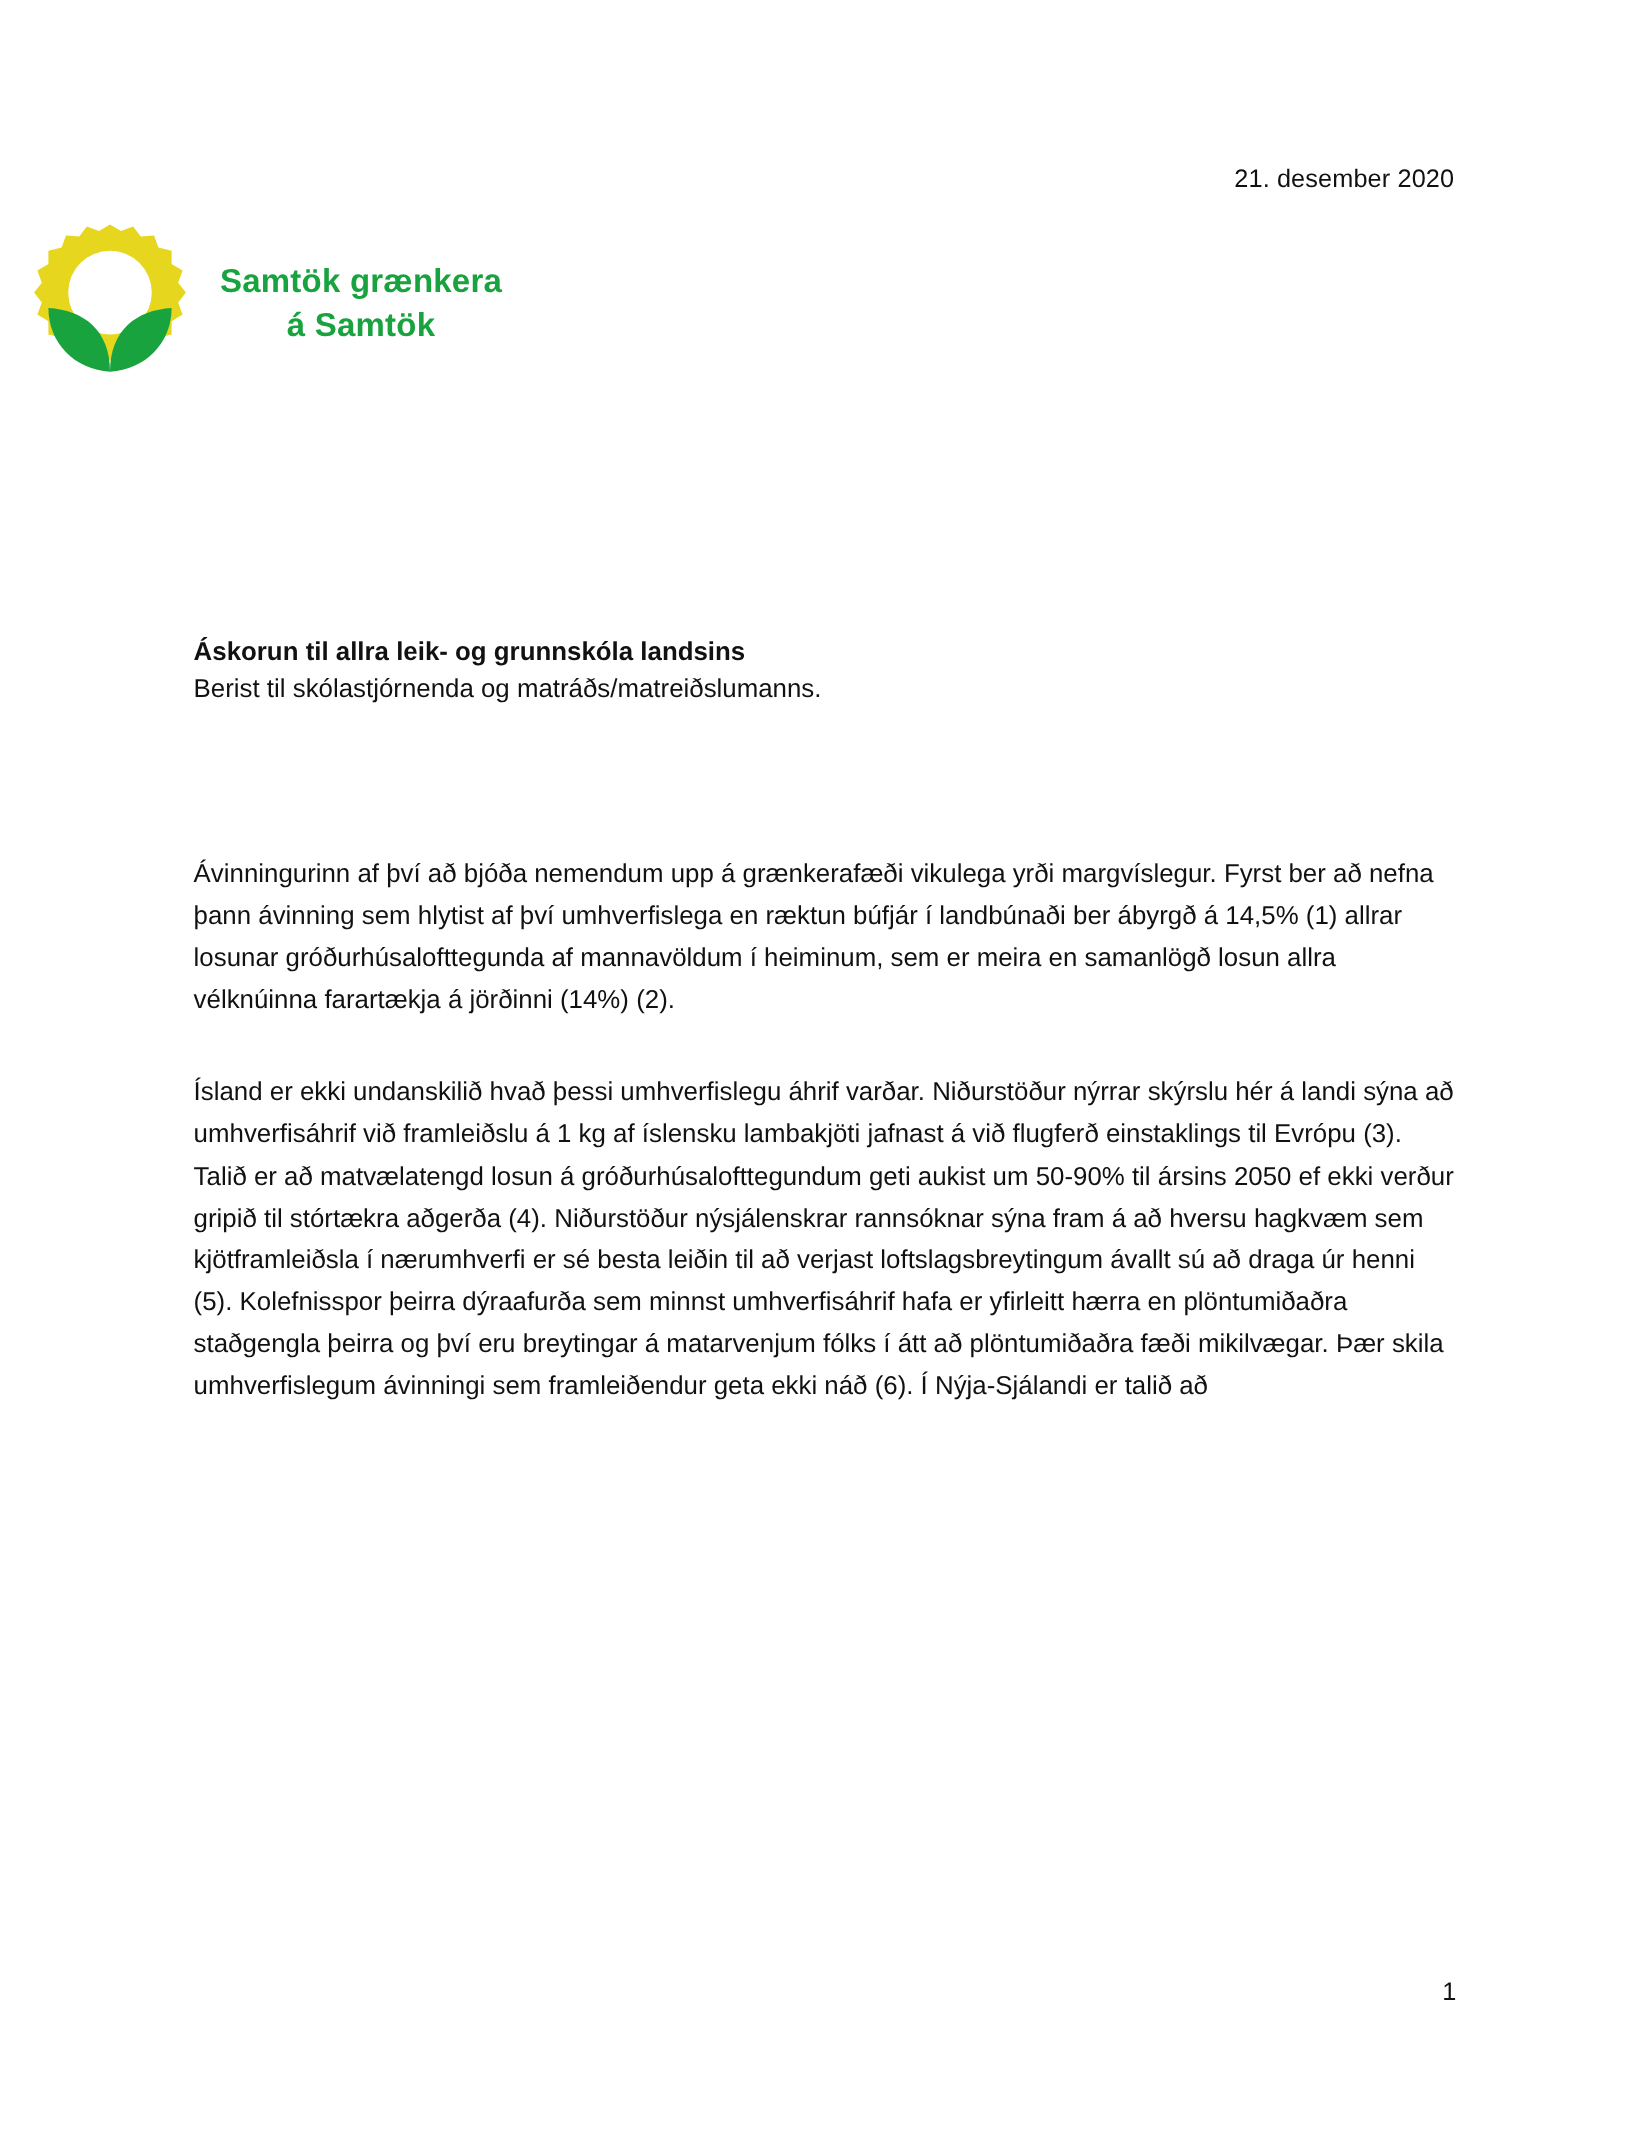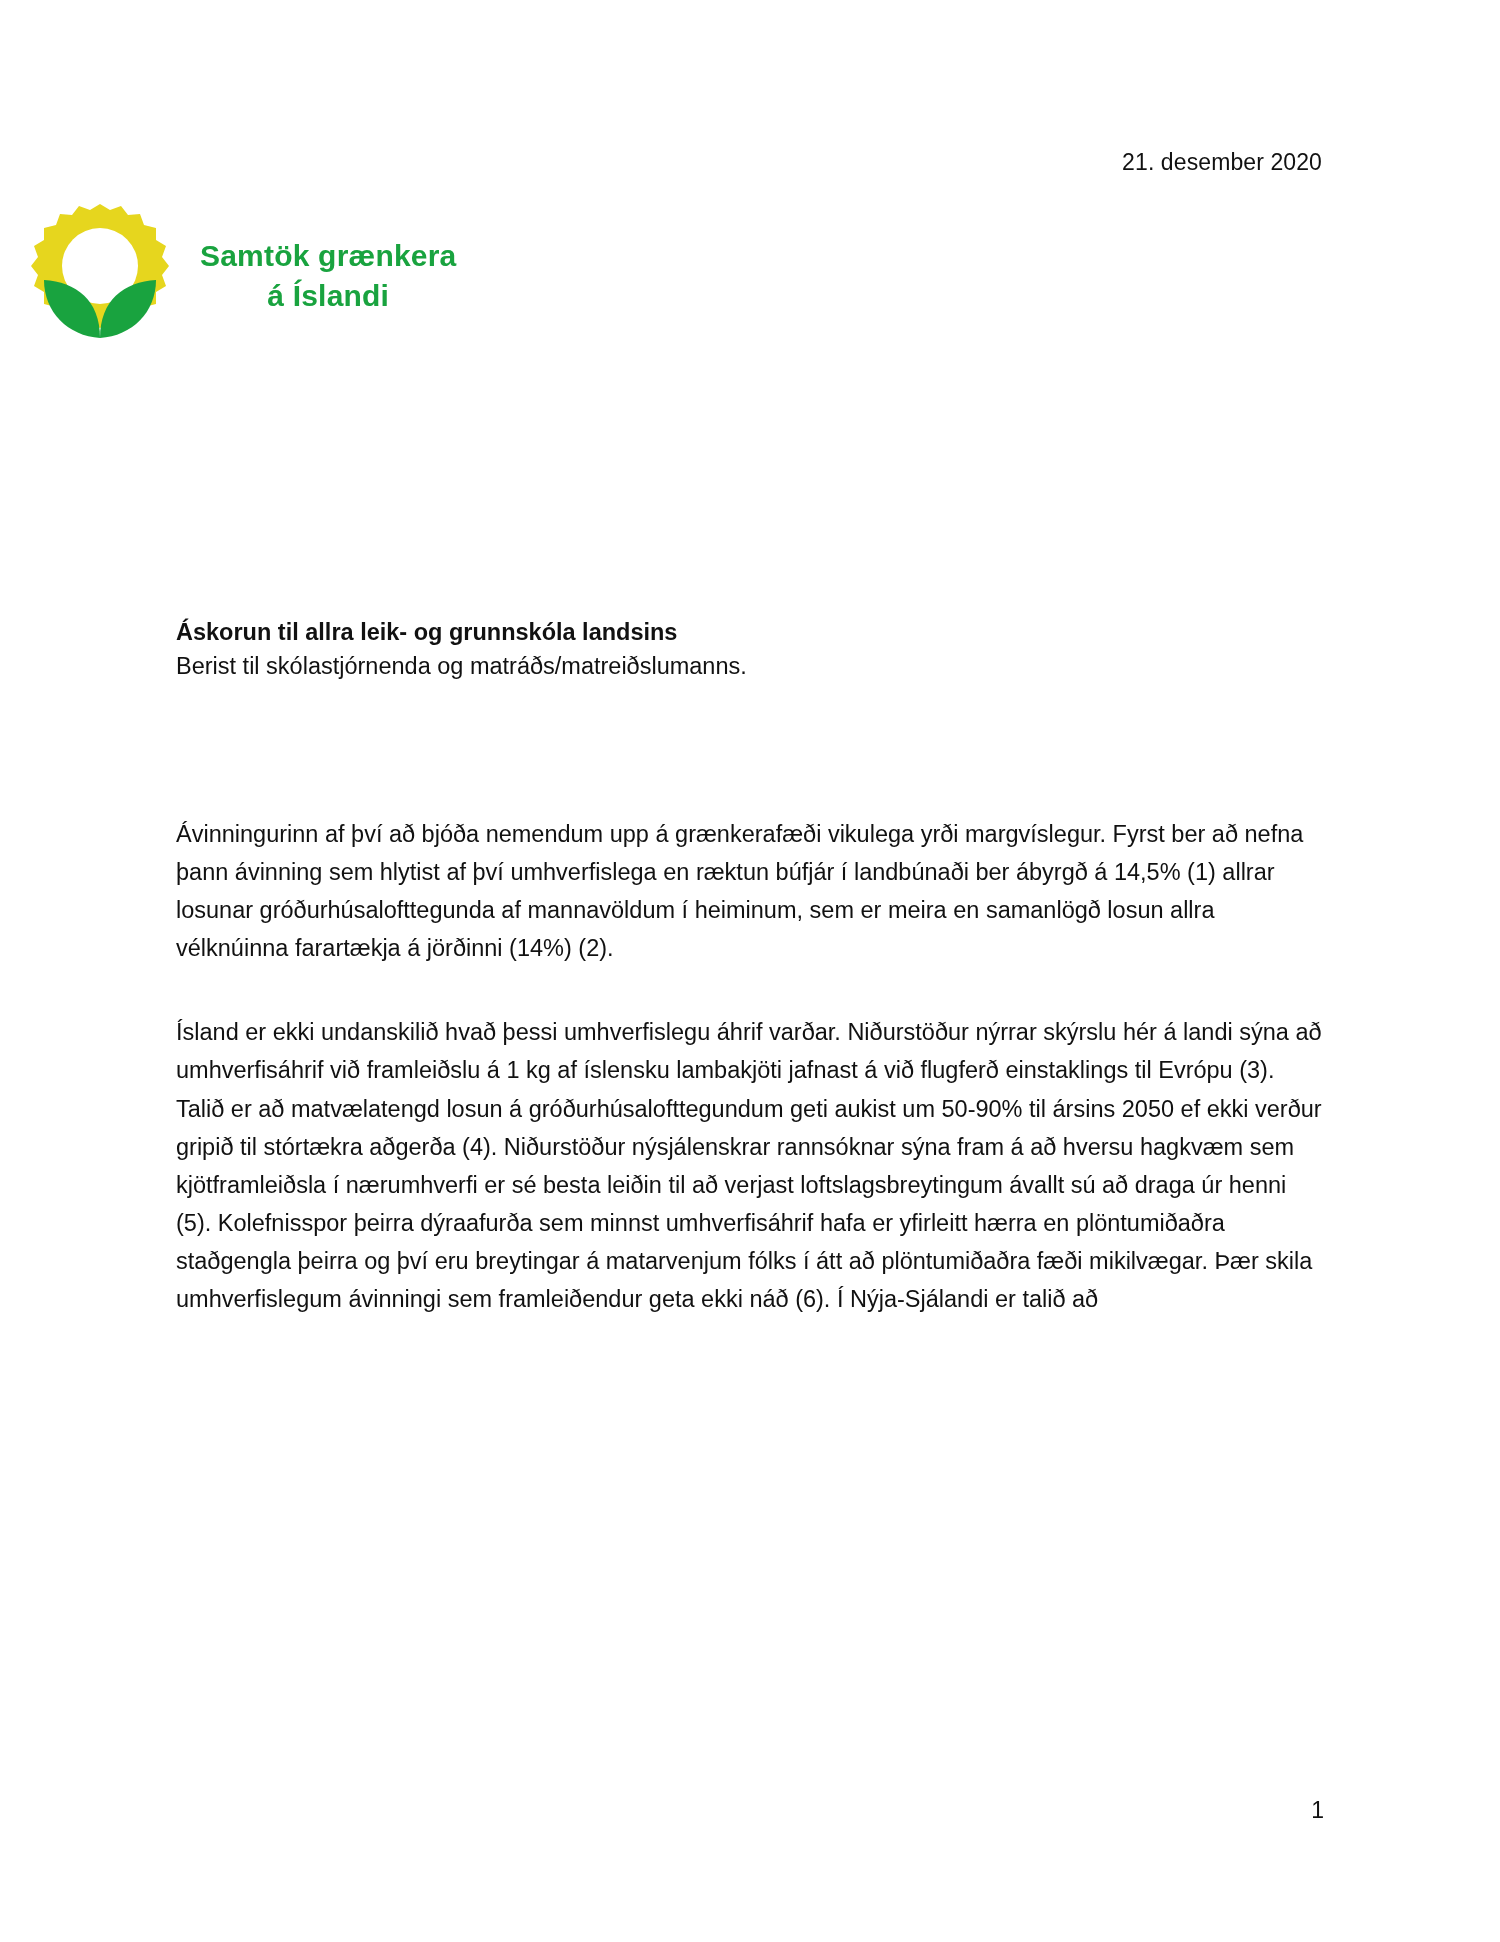--- a/index.html
+++ b/index.html
@@ -54,21 +54,20 @@
     font-size: 30px;
     font-weight: bold;
     line-height: 1.32;
     letter-spacing: 0.2px;
   }
   .content {
     position: absolute;
     left: 176px;
     top: 575px;
     width: 1146px;
-    margin-top: 40px;
   }
   p {
     margin: 0;
     font-size: 23.5px;
     line-height: 1.62;
     color: #111;
   }
   .tight { line-height: 1.45; }
   .bold { font-weight: bold; }
   .italic { font-style: italic; }
@@ -105,21 +104,21 @@
                    C 44 116, 68 140, 100 142 Z" fill="#19a33f"></path>
           <path d="M100 142
                    C 100 104, 124 86, 156 84
                    C 156 116, 132 140, 100 142 Z" fill="#19a33f"></path>
           <path d="M100 142 L100 112" stroke="#ffffff" stroke-width="0" fill="none"></path>
         </g>
       </svg>
     </div>
     <div class="logo-text">
       <div>Samtök grænkera</div>
-      <div>á Íslandi</div>
+      <div>á Samtök</div>
     </div>
   </div>
 
   <div class="content">
 
     <p class="bold tight">Áskorun til allra leik- og grunnskóla landsins</p>
     <p class="tight">Berist til skólastjórnenda og matráðs/matreiðslumanns.</p>
 
     <div class="spacer-md"></div>
 

